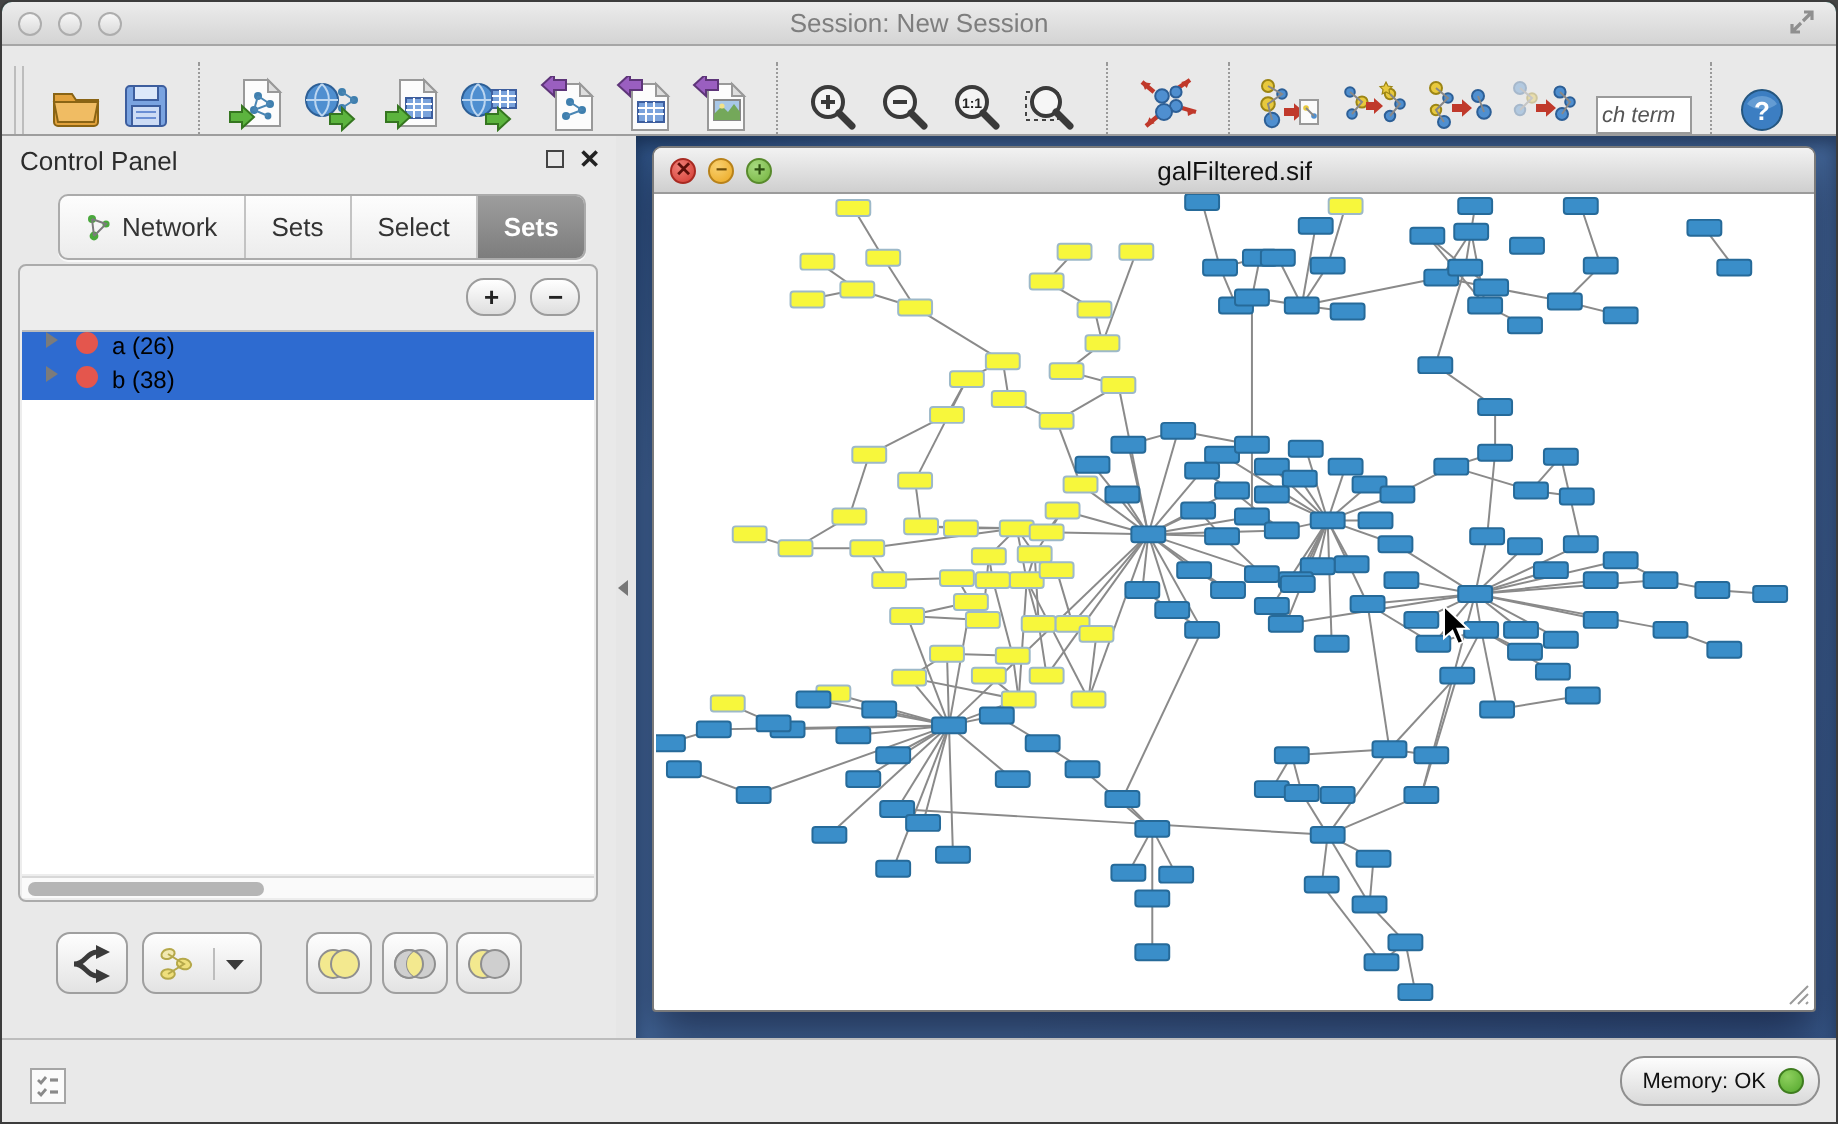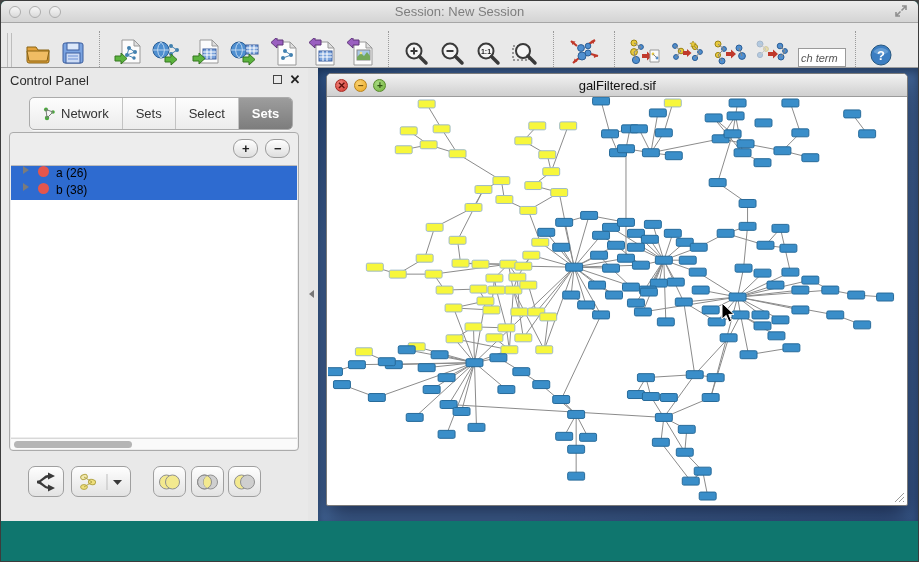--- a/index.html
+++ b/index.html
@@ -843,13 +843,27 @@
               <path d="M11 2 L2 11 M11 6 L6 11 M11 10 L10 11" stroke="#9a9a9a" fill="none"></path>
             </svg>
         </div>
       </div>
       <svg class="cursor" width="14" height="21" viewBox="0 0 14 21">
           <polygon points="1,1 1,17 5.2,13.4 8,20 10.6,18.9 7.8,12.4 13,12.4" fill="#000" stroke="#fff" stroke-width="1"></polygon>
         </svg>
     </div>
   </div>
 
+  <div class="statusbar">
+    <button class="taskbtn">
+      <svg width="14" height="14" viewBox="0 0 14 14">
+          <path d="M2 4 l1.5 1.5 L6 2.5" stroke="#8a8a8a" stroke-width="1.4" fill="none"></path>
+          <line x1="8" y1="4" x2="12" y2="4" stroke="#8a8a8a" stroke-width="1.6"></line>
+          <path d="M2 10 l1.5 1.5 L6 8.5" stroke="#8a8a8a" stroke-width="1.4" fill="none"></path>
+          <line x1="8" y1="10" x2="12" y2="10" stroke="#8a8a8a" stroke-width="1.6"></line>
+        </svg>
+    </button>
+    <div class="membadge">
+      <span>Memory: OK</span>
+      <span class="memdot"></span>
+    </div>
+  </div>
 </div>
 
 </body></html>

